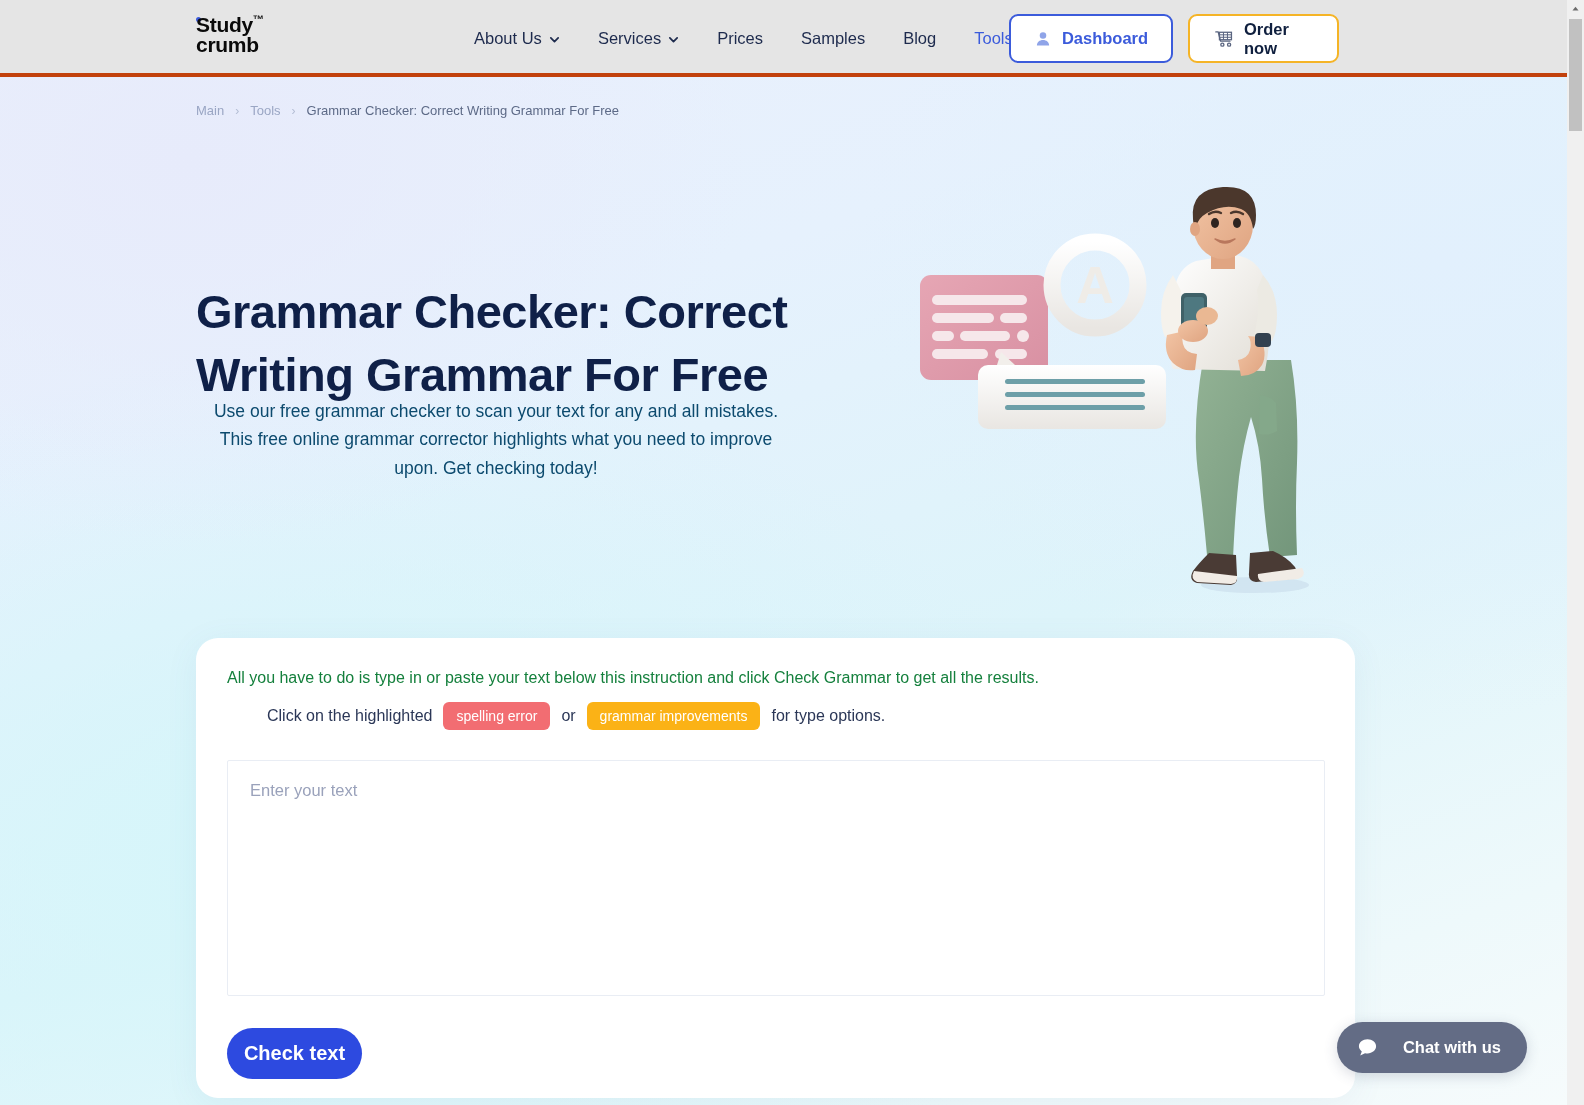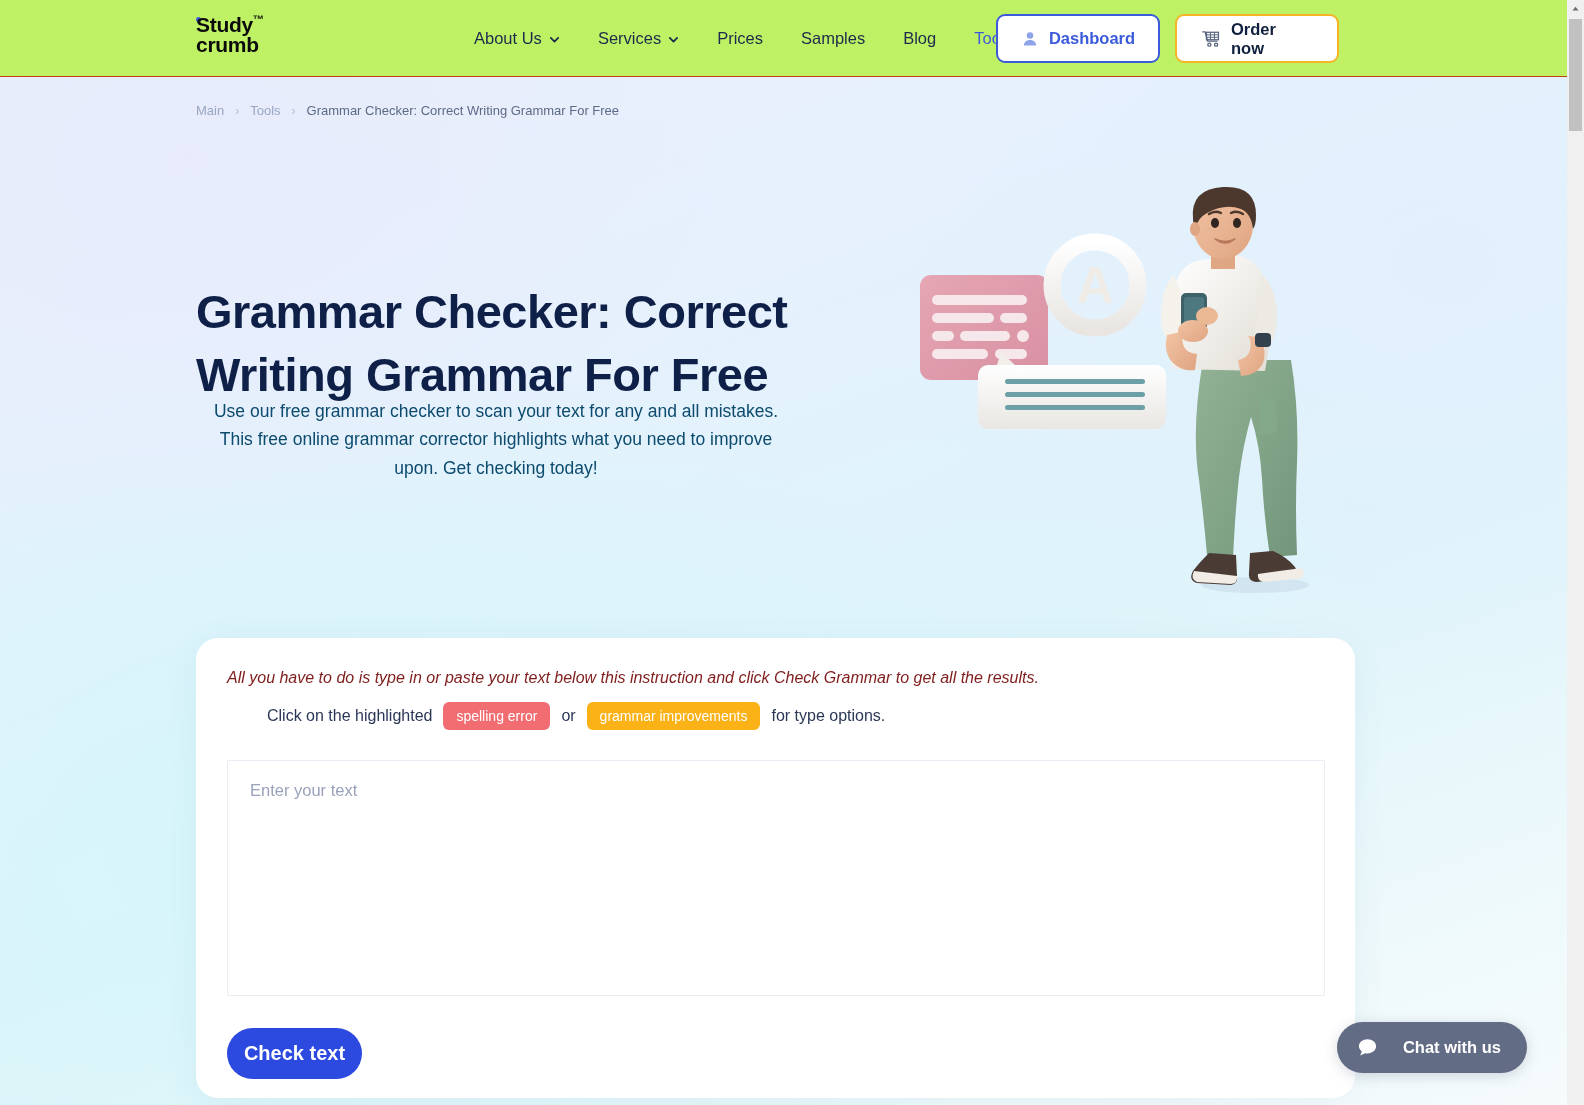--- a/index.html
+++ b/index.html
@@ -22,22 +22,22 @@
     height: 1105px;
     overflow: hidden;
   }
 
   
   .header {
     position: absolute;
     left: 0; top: 0;
     width: 1567px;
     height: 77px;
-    background: #bef264;
-    border-bottom: 1px solid #c2410c;
+    background: #e5e5e5;
+    border-bottom: 4px solid #c2410c;
     display: flex;
     align-items: center;
     z-index: 20;
   }
   .logo {
     position: absolute;
     left: 196px;
     top: 15px;
     width: 120px;
     line-height: 0.95;
@@ -115,21 +115,21 @@
     background: #fff;
   }
   .btn-dashboard {
     border: 2px solid #3b5bdb;
     color: #3b5bdb;
     width: 164px;
   }
   .btn-order {
     border: 2px solid #f5b426;
     color: #10203f;
-    width: 164px;
+    width: 151px;
   }
   .icon-person { width: 18px; height: 18px; display:block; }
   .icon-cart { width: 20px; height: 20px; display:block; }
 
   
   .hero-bg {
     position: absolute;
     left: 0; top: 77px;
     width: 1567px;
     height: 1028px;
@@ -200,23 +200,22 @@
     background: #ffffff;
     border-radius: 22px;
     box-shadow: 0 6px 34px rgba(80,110,160,0.07);
     z-index: 6;
   }
   .panel-line1 {
     position: absolute;
     left: 31px;
     top: 31px;
     font-size: 16px;
-    color: #7f1d1d;
+    color: #15803d;
     white-space: nowrap;
-    font-style: italic;
   }
   .panel-line2 {
     position: absolute;
     left: 31px;
     top: 64px;
     display: flex;
     align-items: center;
     gap: 0;
     font-size: 16px;
     color: #2b3757;

